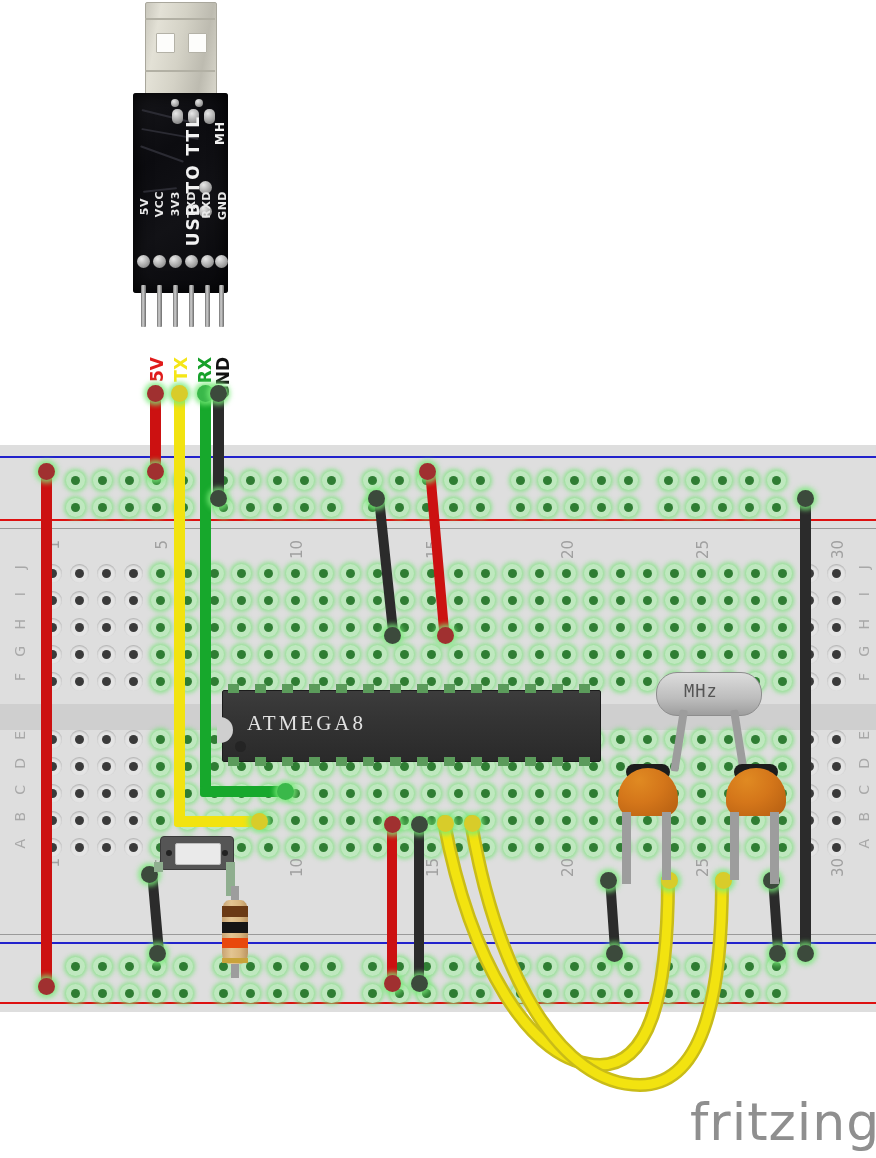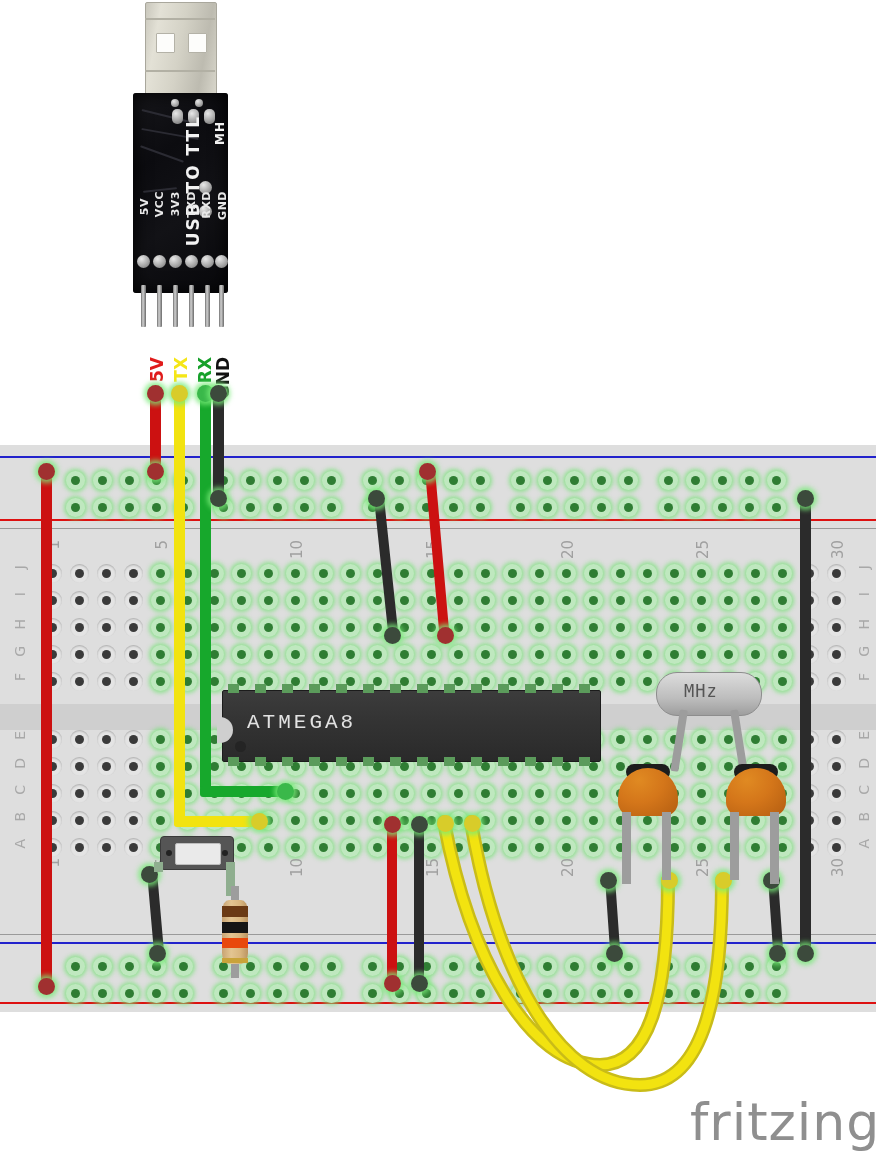--- a/index.html
+++ b/index.html
@@ -59,21 +59,21 @@
   .wire{position:absolute;border-radius:3px;}
   .wend{position:absolute;width:17px;height:17px;border-radius:50%;
        box-shadow:0 0 5px 3px rgba(120,235,120,.8);}
 
   
   #ic-atmega8{position:absolute;left:222px;top:686px;width:377px;height:78px;}
   .ic-body{position:absolute;left:0;top:4px;width:377px;height:70px;
        background:linear-gradient(180deg,#3c3c3c 0%,#333 45%,#2a2a2a 100%);
        border:1px solid #1b1b1b;border-radius:2px;}
   .ic-label{position:absolute;left:24px;top:20px;color:#e2e2e2;font-size:21px;
-       letter-spacing:3px;font-family:Liberation Mono, monospace;}
+       letter-spacing:3px;font-family:Liberation Serif, serif;}
   .ic-notch{position:absolute;left:-6px;top:26px;width:16px;height:26px;
        border-radius:0 13px 13px 0;background:#cfcfcf;}
   .ic-dot{position:absolute;left:12px;top:50px;width:11px;height:11px;
        border-radius:50%;background:#242424;}
   .ic-pin{position:absolute;width:11px;height:9px;background:#5b9b5b;}
 
   
   #crystal{position:absolute;left:656px;top:672px;width:104px;height:48px;}
   .xtal-body{position:absolute;left:0;top:0;width:104px;height:42px;
        background:linear-gradient(180deg,#dcdcdc,#bdbdbd 60%,#9e9e9e);

